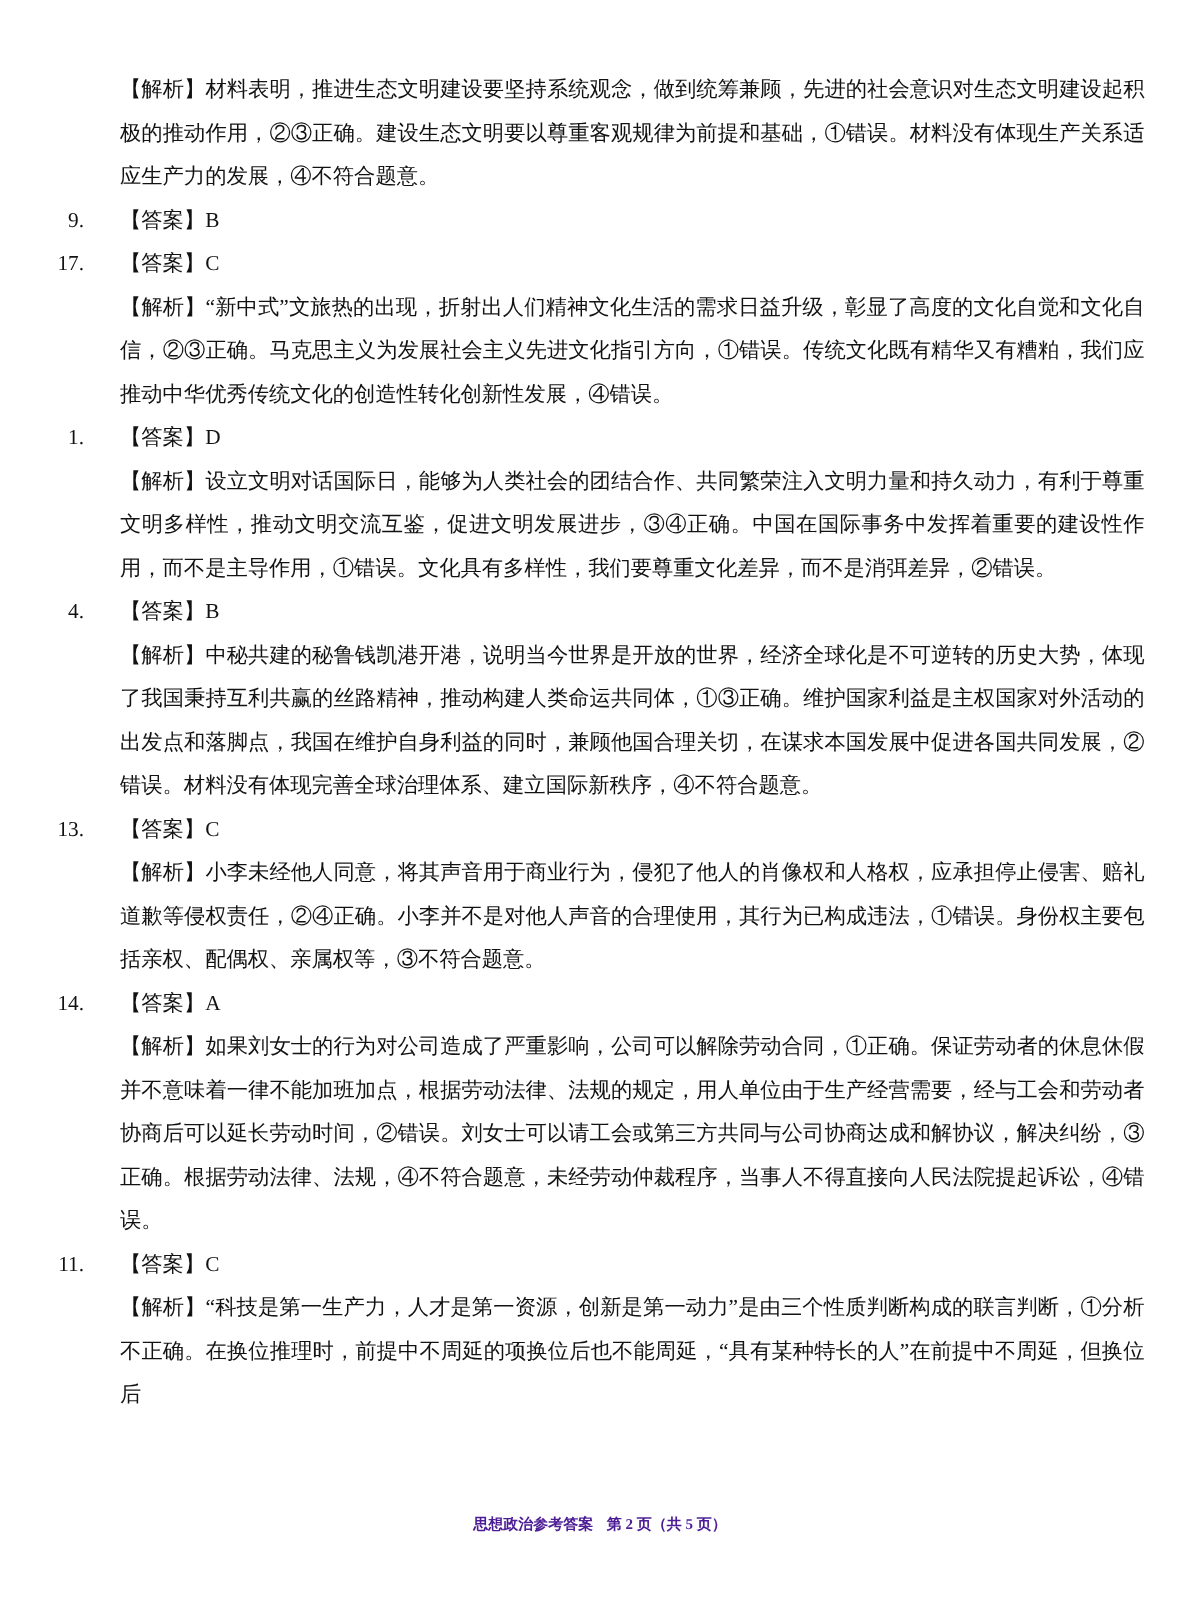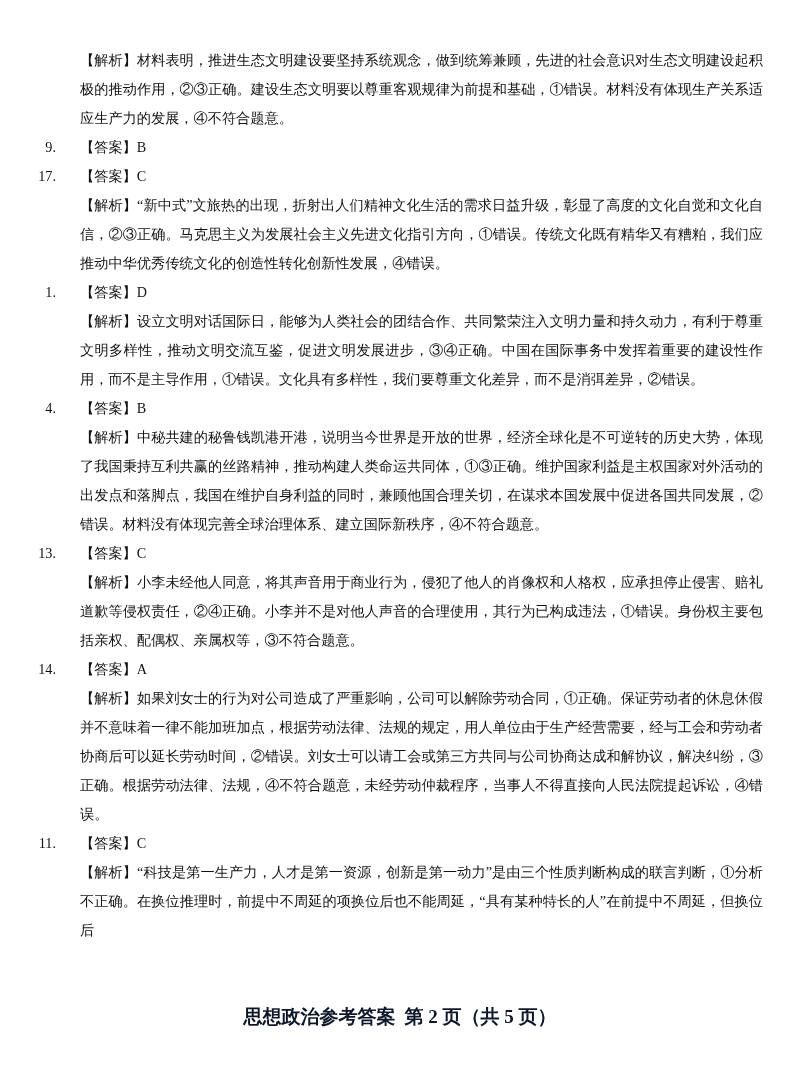--- a/index.html
+++ b/index.html
@@ -47,24 +47,24 @@
     line-height: 29px;
     text-align: justify;
     text-justify: inter-character;
   }
   .footer {
     position: absolute;
     top: 1005px;
     left: 0;
     width: 100%;
     text-align: center;
-    font-size: 19px;
+    font-size: 10px;
     font-weight: 700;
     line-height: 24px;
-    color: #0f172a;
+    color: #4c1d95;
   }
   .footer .footer-page {
     margin-left: 9px;
   }
 </style>
 </head>
 <body>
 
 <div class="page">
   <div class="content">

